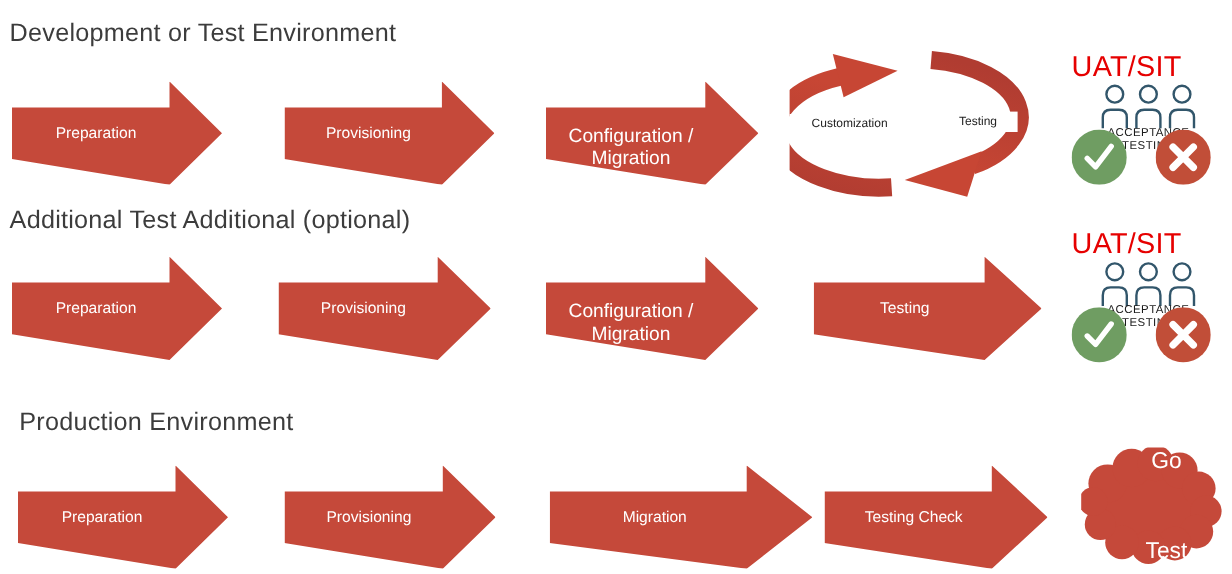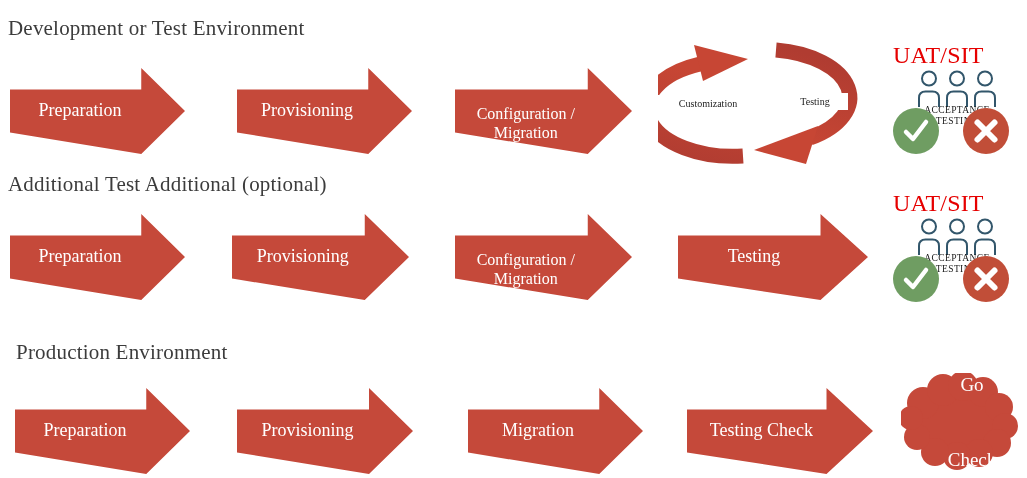--- a/index.html
+++ b/index.html
@@ -1,31 +1,31 @@
 <!DOCTYPE html>
 <html style="--arrow: #C5493A; --arrow-bright: #C74634; --arrow-dark: #B03C31; --uat-title: #E60000; --check-green: #6F9D62; --cross-red: #C14E38; --person-outline: #32566B; --header-text: #3C3C3C;"><head>
 <meta charset="utf-8">
 <style>
   html,body{margin:0;padding:0;background:#fff;}
   .canvas{
     position:relative;width:1027px;height:478px;background:#ffffff;overflow:hidden;
-    font-family:Liberation Serif, serif;
+    font-family:Liberation Sans, sans-serif;
   }
   .section-title{
     position:absolute;font-size:21px;color:var(--header-text,#3C3C3C);
     letter-spacing:0.2px;white-space:nowrap;
   }
   .arrow{
     position:absolute;height:86px;background:var(--arrow,#C5493A);
     clip-path:polygon(0 25%,75% 25%,75% 0,100% 50%,75% 100%,0 75%);
   }
   .arrow-label{
     position:absolute;left:0;top:0;bottom:0;right:20%;
     display:flex;align-items:center;justify-content:center;
-    color:#fff;font-size:18px;text-align:center;line-height:1.2;
+    color:#fff;font-size:13px;text-align:center;line-height:1.2;
   }
   .arrow-label .wrap2{display:inline-block;width:128px;margin-top:24px;}
   .cycle{position:absolute;width:205px;height:128px;}
   .cycle svg{position:absolute;left:0;top:0;}
   .stop-dark{stop-color:var(--arrow-dark,#B03C31);}
   .stop-bright{stop-color:var(--arrow-bright,#C74634);}
   .head-bright{fill:var(--arrow-bright,#C74634);}
   .cycle-label{
     position:absolute;background:#fff;font-size:10px;color:#222;
     text-align:center;padding:1px 2px;line-height:15px;
@@ -184,21 +184,21 @@
 
   <div>
     <div class="section-title" style="left:16px;top:340px;">Production Environment</div>
 
     <div class="arrow" style="left:15px;top:388px;width:175px;">
       <div class="arrow-label">Preparation</div>
     </div>
     <div class="arrow" style="left:237px;top:388px;width:176px;">
       <div class="arrow-label">Provisioning</div>
     </div>
-    <div class="arrow" style="left:468px;top:388px;width:175px;">
+    <div class="arrow" style="left:458px;top:388px;width:175px;padding-left:44px;">
       <div class="arrow-label">Migration</div>
     </div>
     <div class="arrow" style="left:687px;top:388px;width:186px;">
       <div class="arrow-label">Testing Check</div>
     </div>
 
     <div class="cloud" style="left:901px;top:373px;">
       <svg width="118" height="98" viewBox="0 0 118 98">
         <g class="cloud-fill">
           <ellipse cx="59" cy="52" rx="46" ry="32"></ellipse>
@@ -211,18 +211,18 @@
           <circle cx="96" cy="70" r="14"></circle>
             <circle cx="78" cy="80" r="14"></circle>
           <circle cx="56" cy="83" r="14"></circle>
             <circle cx="34" cy="79" r="14"></circle>
           <circle cx="16" cy="64" r="13"></circle>
             <circle cx="10" cy="45" r="12"></circle>
         </g>
       </svg>
       <div class="cloud-text">
         <span>Go</span>
-        <span>Check</span>
+        <span>Test</span>
       </div>
     </div>
   </div>
 
 </div>
 
 </body></html>

